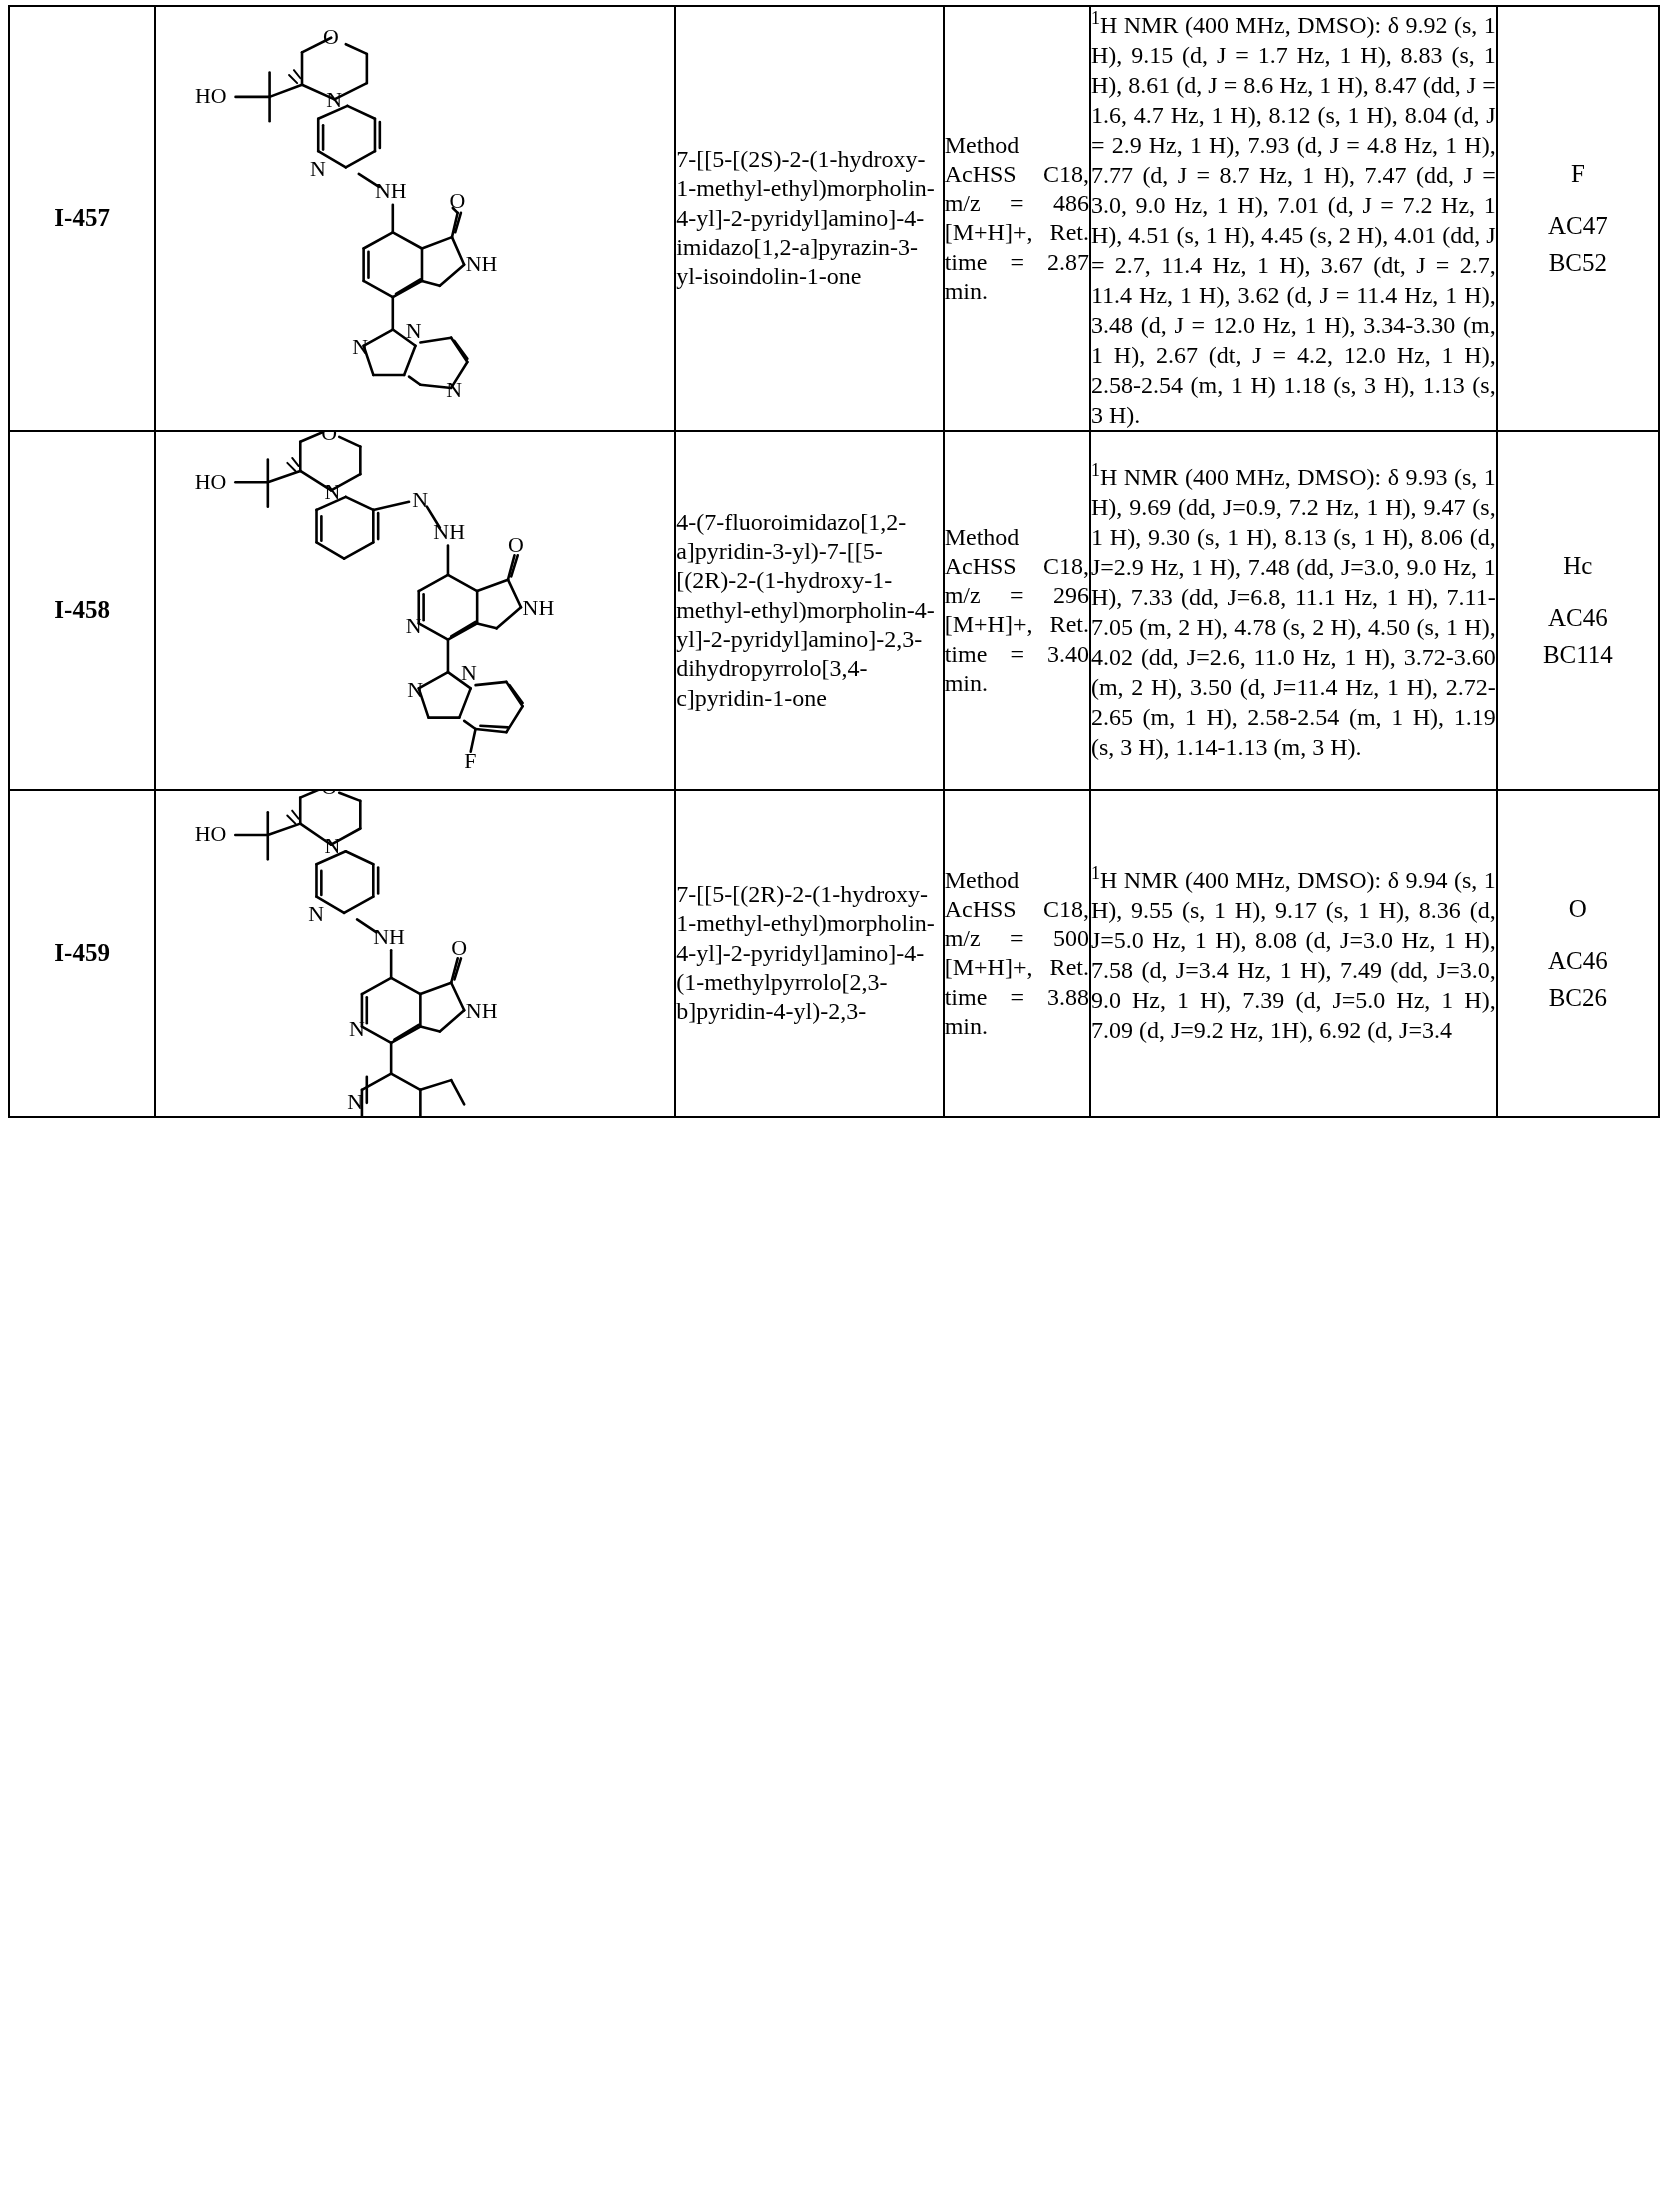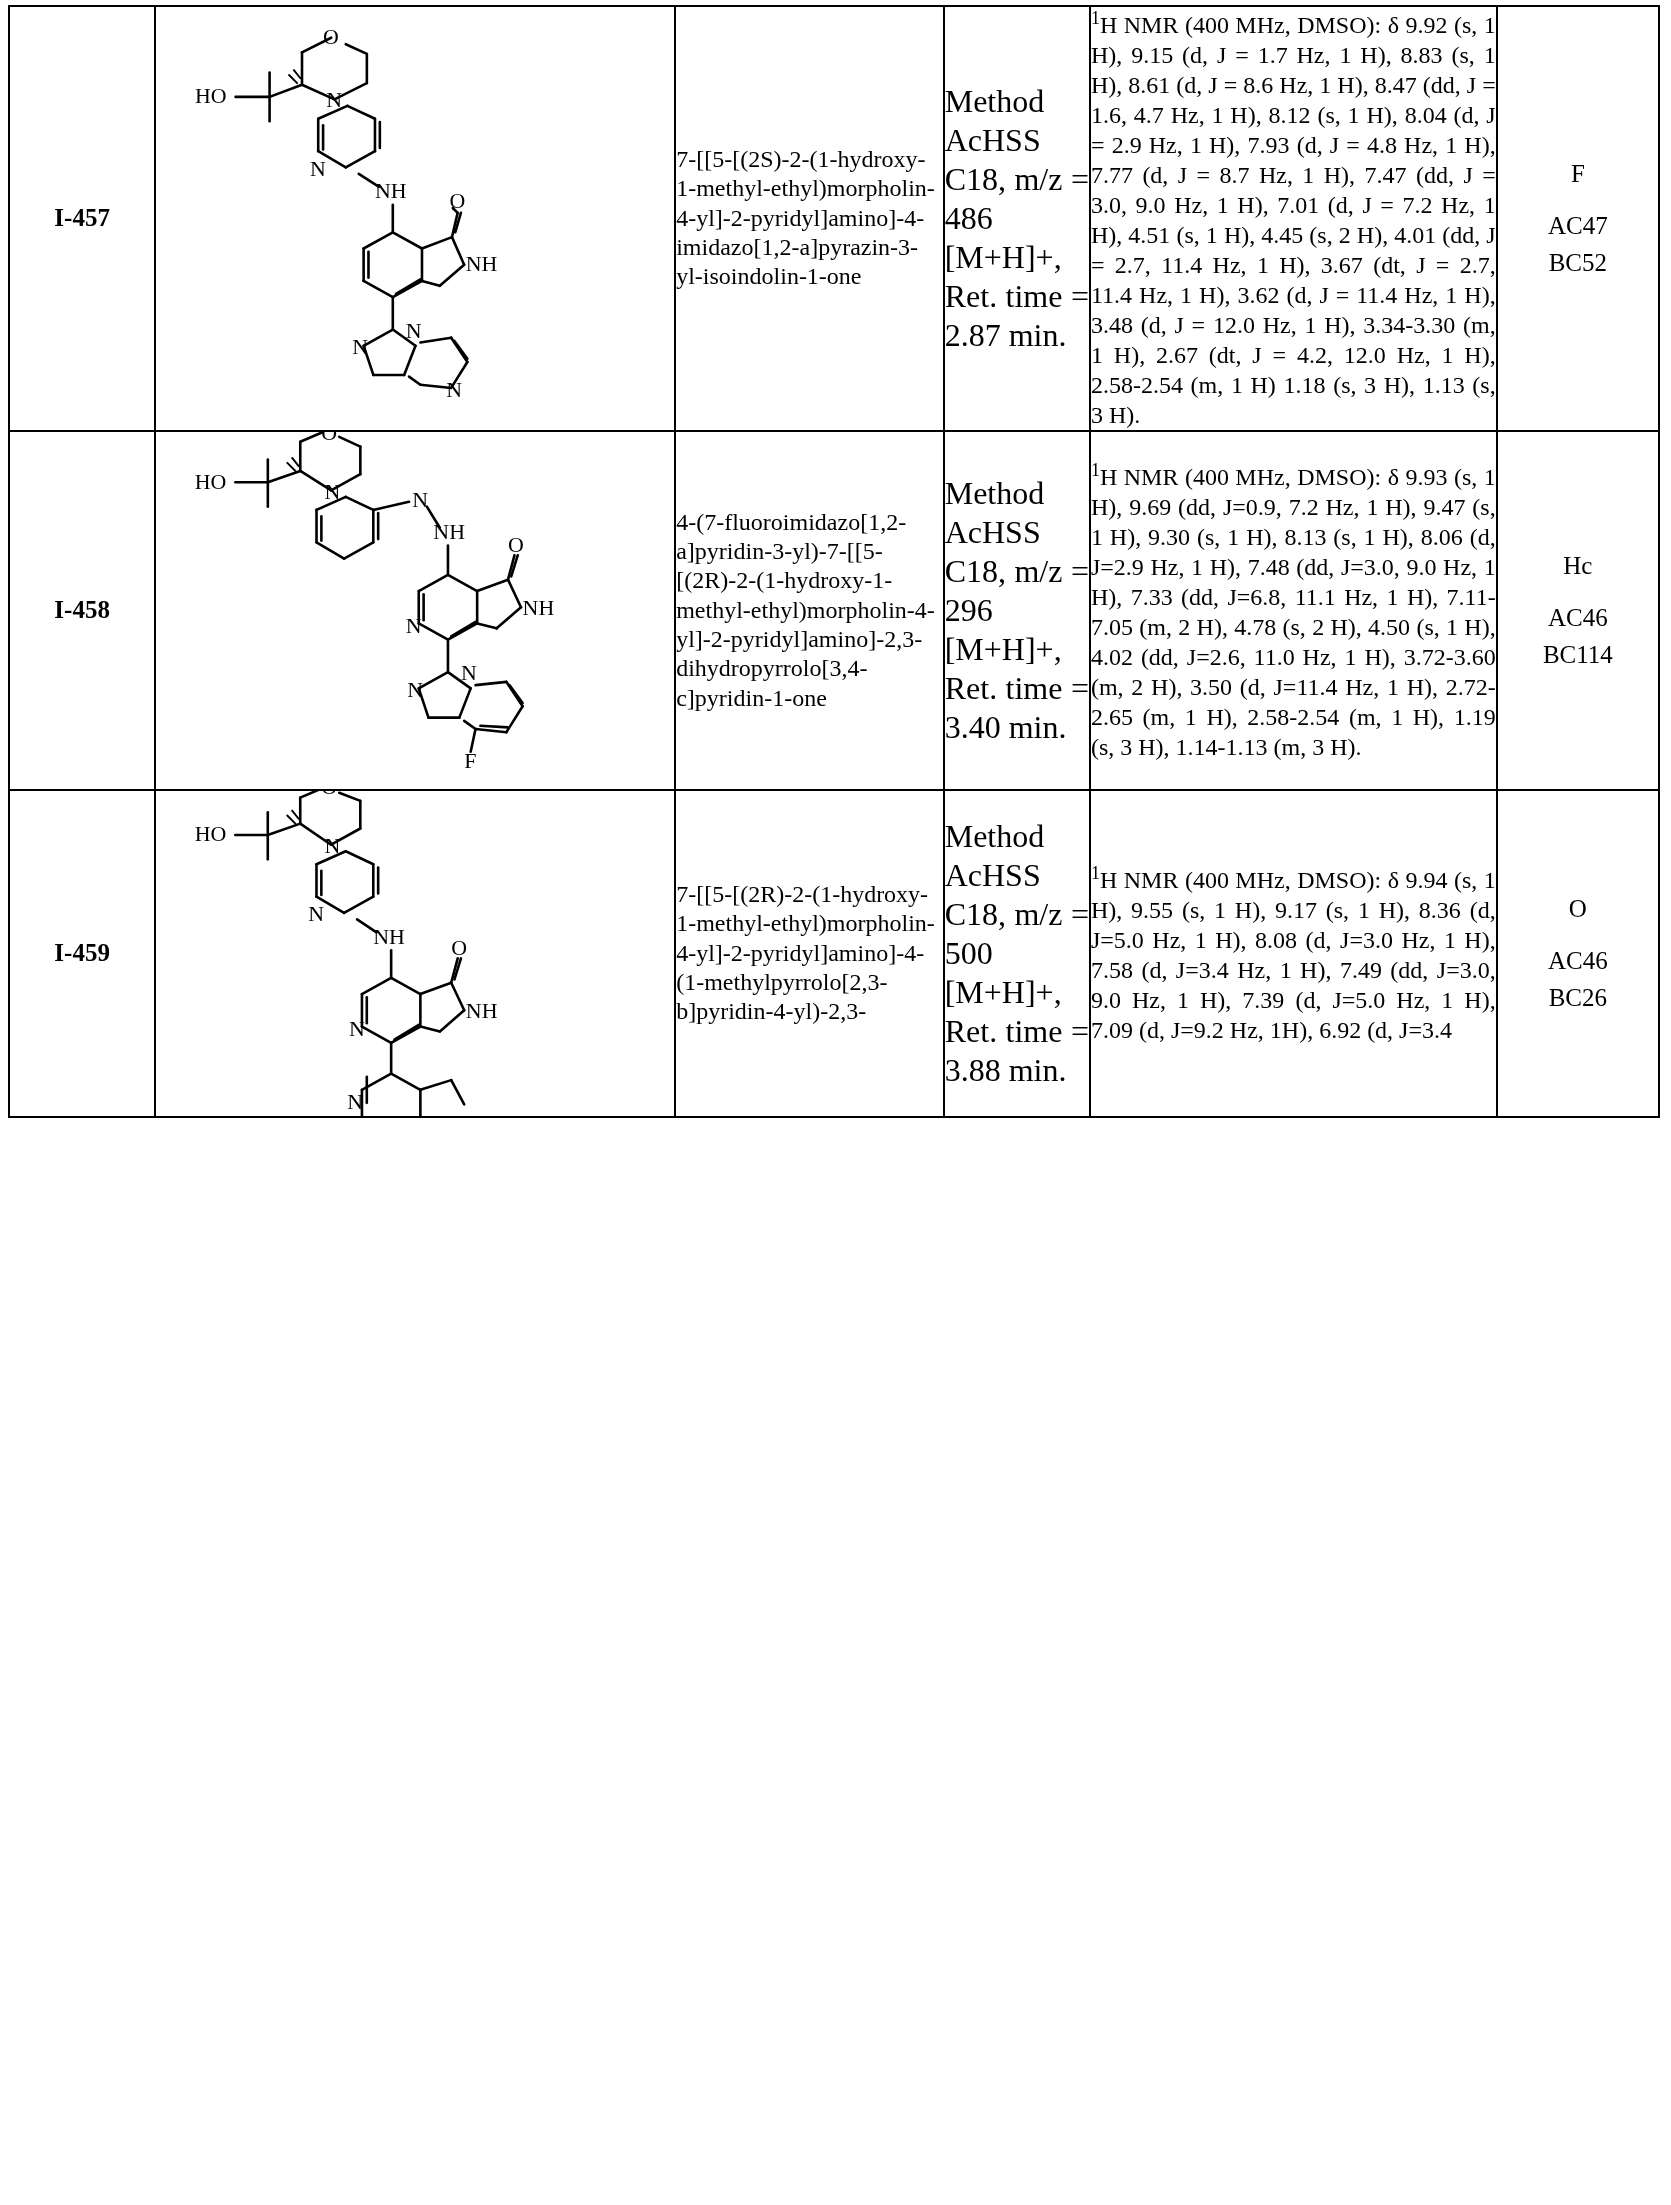--- a/index.html
+++ b/index.html
@@ -3,21 +3,21 @@
 <meta charset="utf-8">
 <style>
   html,body{margin:0;padding:0;background:#ffffff;}
   body{font-family:"Liberation Serif", serif;color:#000;}
   .page{width:1671px;height:2205px;box-sizing:border-box;padding:4.9px 8px 0 8px;background:#fff;}
   table.patent{border-collapse:collapse;width:1652px;table-layout:fixed;}
   table.patent td{border:2.4px solid #000;vertical-align:middle;padding:0;}
   .c-id{width:146px;text-align:center;font-weight:bold;font-size:25px;border-radius:25px;}
   .c-struct{width:519px;text-align:center;}
   .c-name{width:268px;font-size:24px;line-height:1.22;padding:6.5px 8px;vertical-align:middle;margin-left:32px;}
-  .c-method{width:146px;font-size:32px;line-height:1.22;padding:6.5px 6.5px;vertical-align:middle;text-align:justify;}
+  .c-method{width:146px;font-size:24px;line-height:1.22;padding:6.5px 6.5px;vertical-align:middle;text-align:justify;}
   .c-nmr{width:406px;font-size:24px;line-height:1.25;padding:6.5px 8px;vertical-align:top;text-align:justify;margin-left:16px;}
   .c-ref{width:162px;text-align:center;font-size:25px;line-height:1.5;vertical-align:middle;}
   .nmr-sup{font-size:18px;vertical-align:super;}
   .struct-wrap{display:flex;align-items:center;justify-content:center;}
   svg{display:block;}
   .hyph{hyphens:none;word-break:break-word;}
   .ref-line{display:block;}
   .ref-gap{display:block;height:14.6px;}
 </style>
 </head>

